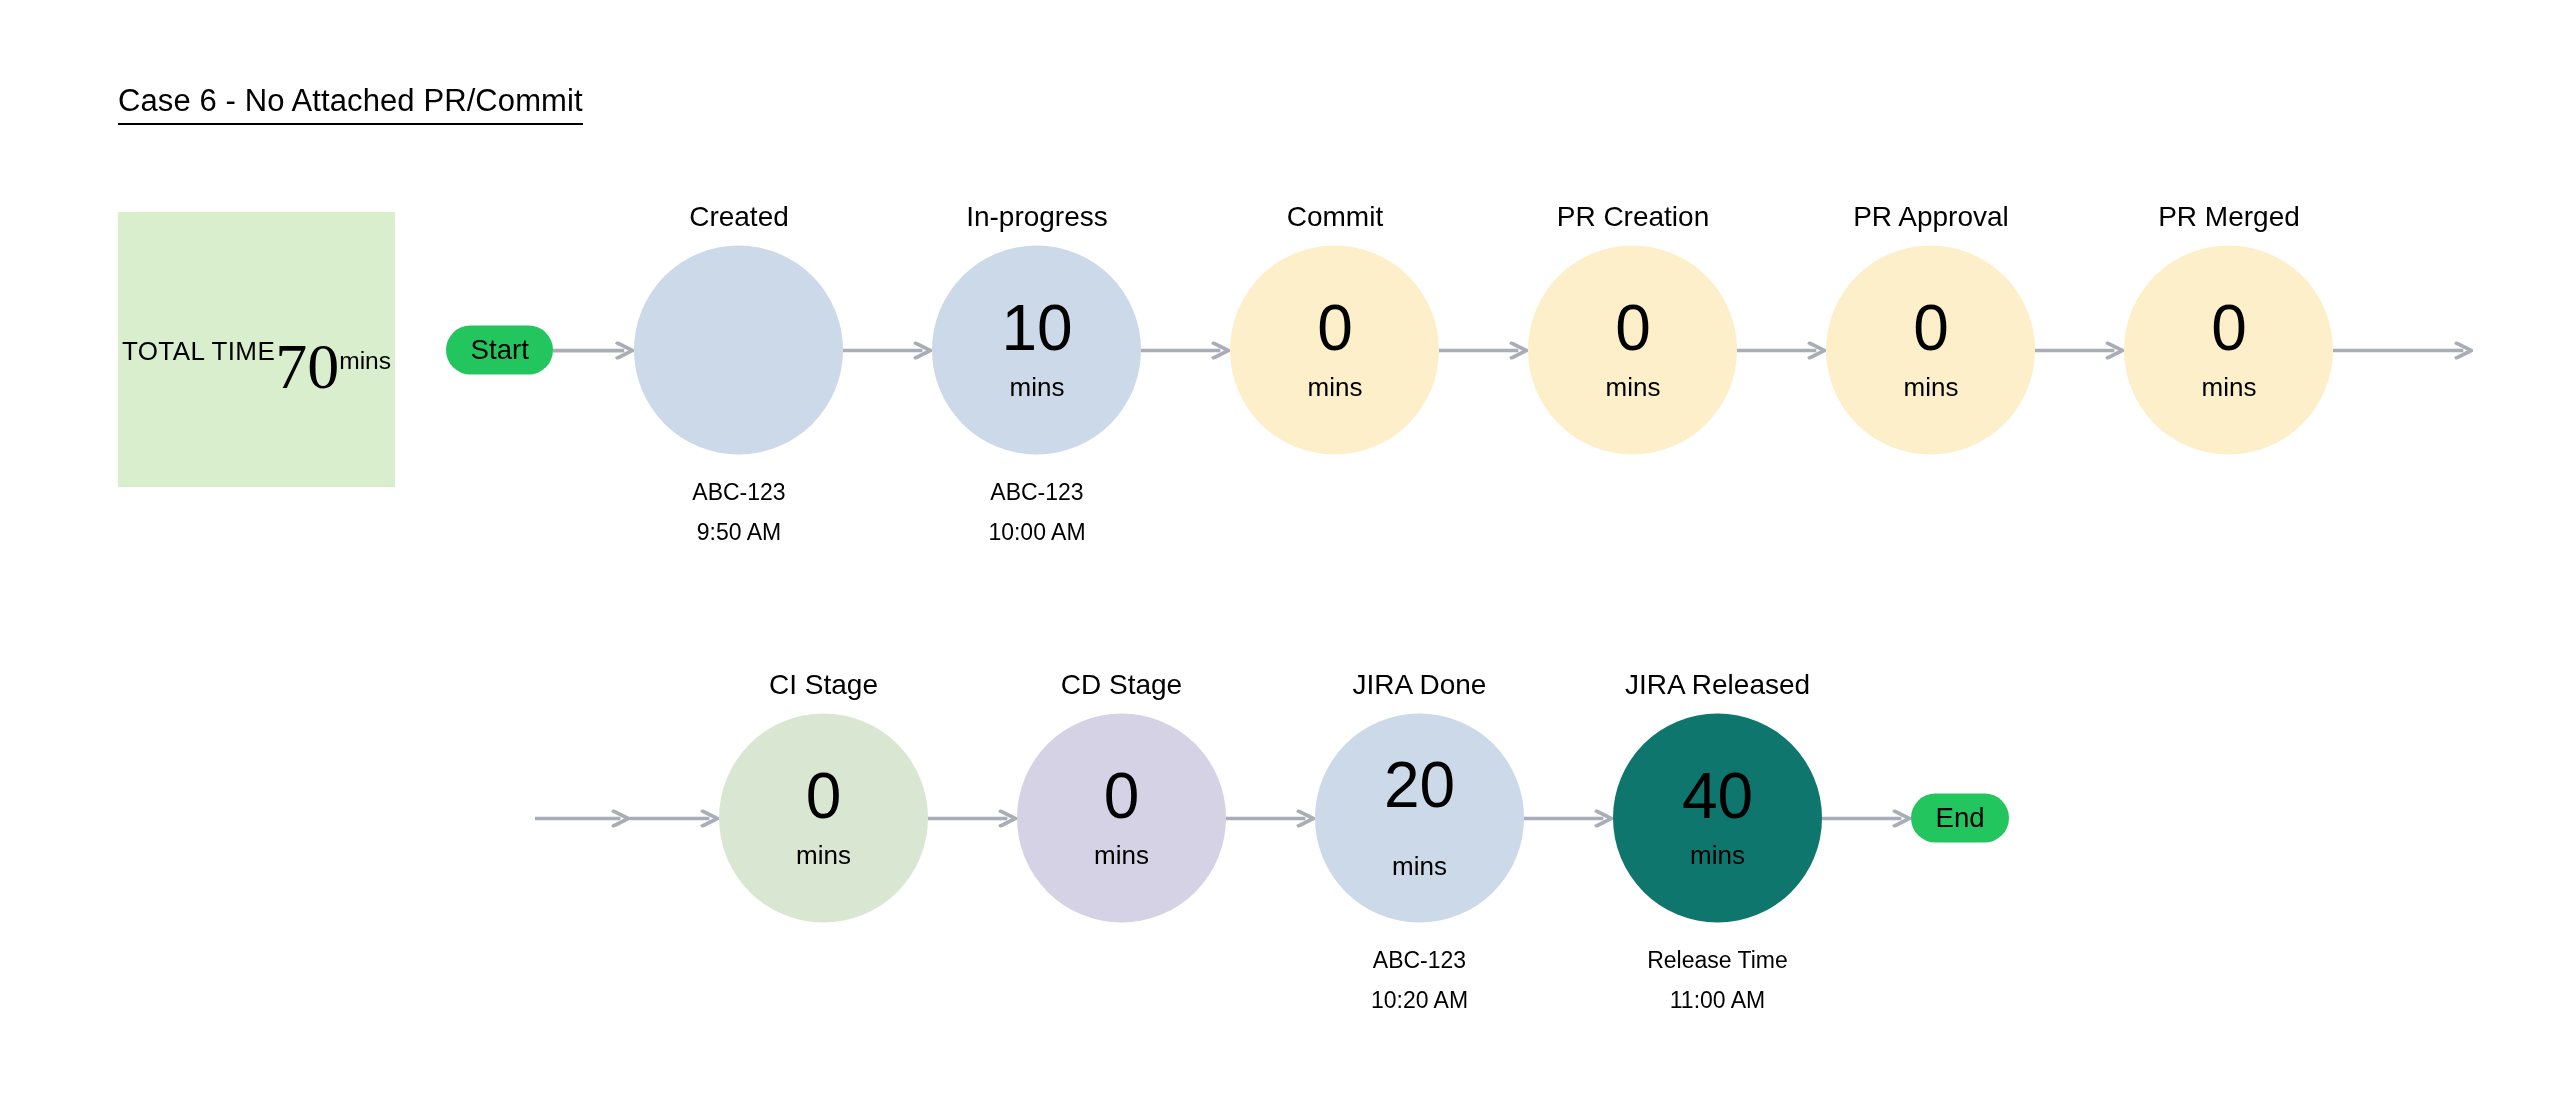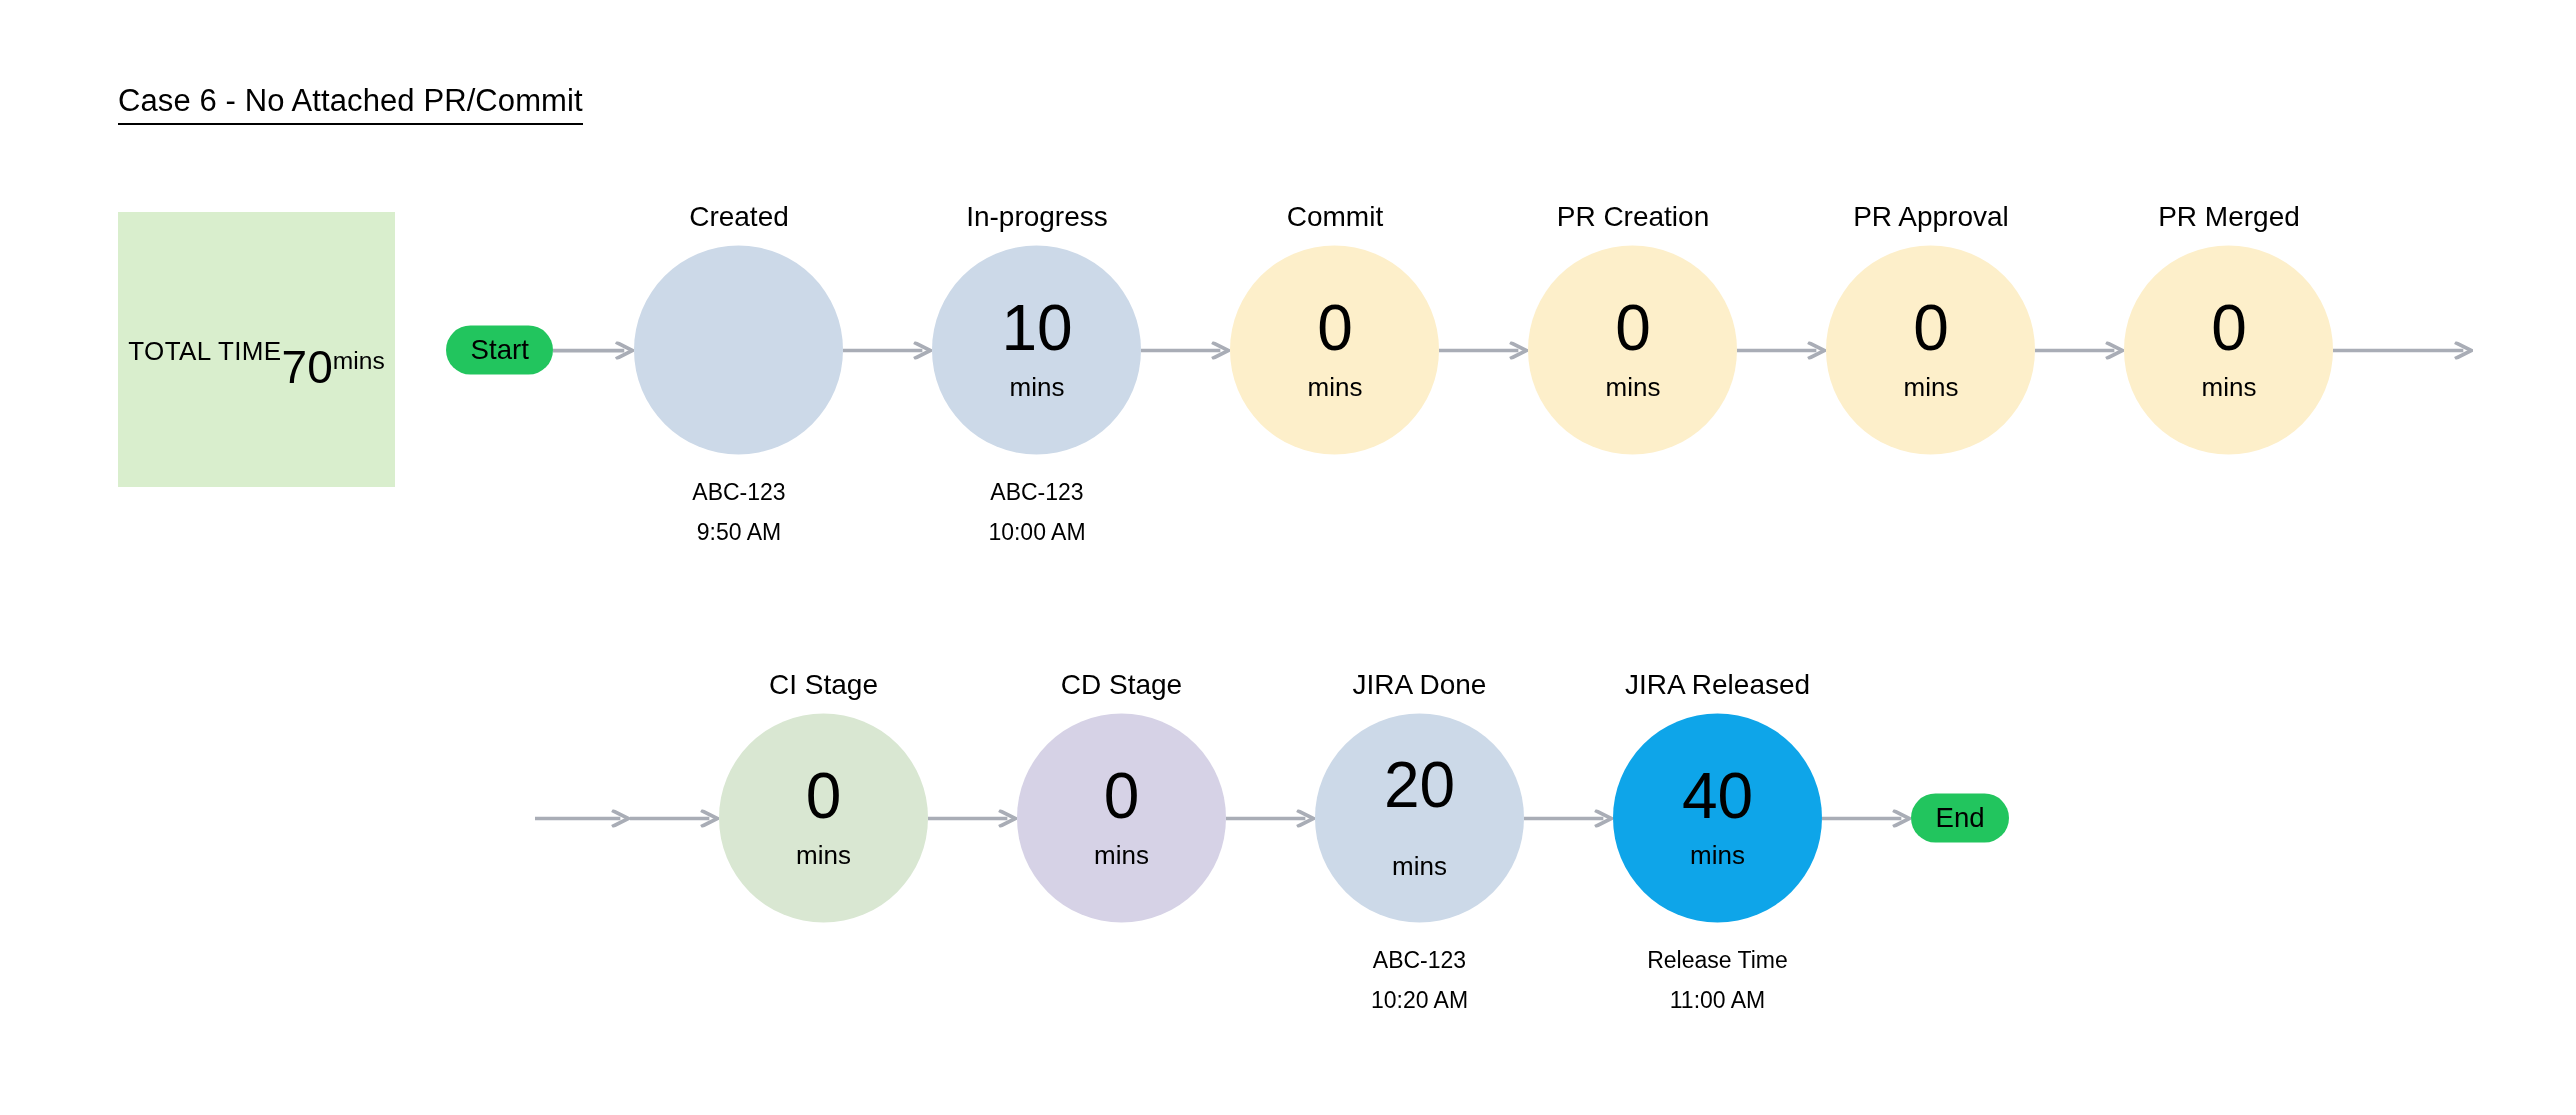--- a/index.html
+++ b/index.html
@@ -23,21 +23,21 @@
   
   #total-time-card{
     position:absolute; left:118px; top:212px;
     width:277px; height:275px;
     background:#d9eecd;
     display:flex; flex-direction:row;
     align-items:center; justify-content:center;
     box-sizing:border-box; padding-top:3px;
   }
   #total-time-card .tt-label{ font-size:26px; letter-spacing:0.4px; }
-  #total-time-card .tt-value{ font-size:46px; font-weight:400; line-height:1; margin-top:32px; }
+  #total-time-card .tt-value{ font-size:64px; font-weight:400; line-height:1; margin-top:32px;font-family:Liberation Serif, serif; }
   #total-time-card .tt-unit{ font-size:24.6px; margin-top:19.4px; }
 
   
   .flow-row{ position:absolute; display:flex; align-items:center; }
   #flow-row-1{ left:446px; top:350px; transform:translateY(-50%); }
   #flow-row-2{ left:535px; top:818px; transform:translateY(-50%); }
 
   
   .pill{
     background:#22c55e; border-radius:745px;
@@ -232,21 +232,21 @@
       </div>
     </div>
     <span class="arrow" style="width: 89px;">
       <svg width="89" height="18" viewBox="0 0 120 24">
         <line x1="0" y1="12" x2="107" y2="12" stroke="#a9adb6" stroke-width="5"></line>
         <polyline points="98,2 118,12 98,22" fill="none" stroke="#a9adb6" stroke-width="5" stroke-linecap="square" stroke-linejoin="miter"></polyline>
       </svg>
     </span>
     <div class="node">
       <div class="node-label">JIRA Released</div>
-      <div class="node-circle" style="background: #0ea5e9;">
+      <div class="node-circle" style="background: #0f766e;">
         <div class="node-value">40</div>
         <div class="node-unit">mins</div>
       </div>
       <div class="node-meta">
         <div>Release Time</div>
         <div>11:00 AM</div>
       </div>
     </div>
     <span class="arrow" style="width: 89px;">
       <svg width="89" height="18" viewBox="0 0 120 24">

